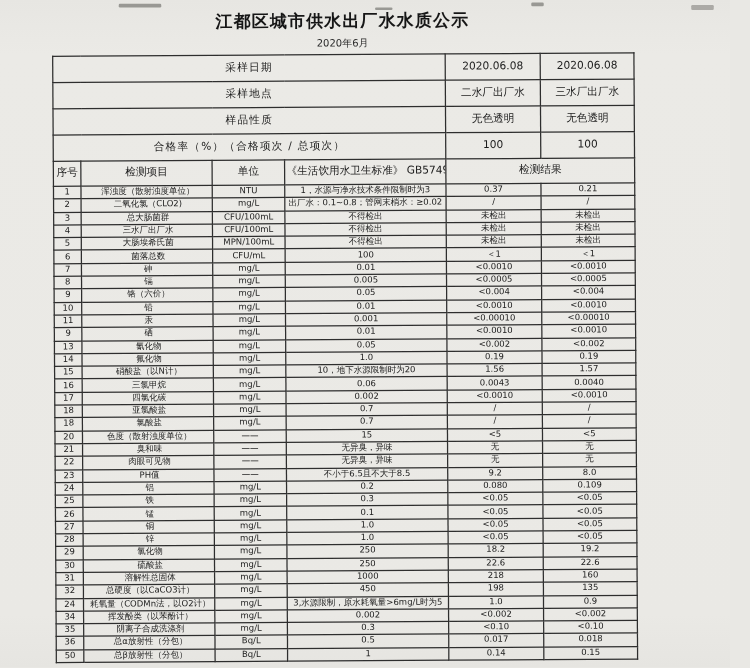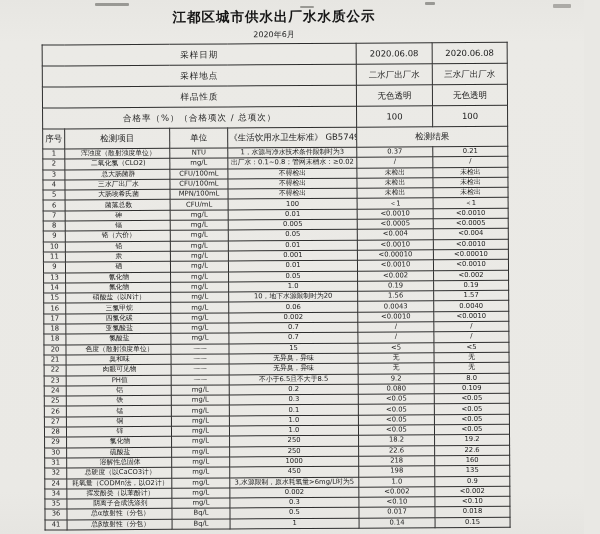--- a/index.html
+++ b/index.html
@@ -391,21 +391,21 @@
           </tr>
           <tr>
             <td>36</td>
             <td>总α放射性（分包）</td>
             <td>Bq/L</td>
             <td>0.5</td>
             <td>0.017</td>
             <td>0.018</td>
           </tr>
           <tr>
-            <td>41</td>
+            <td>50</td>
             <td>总β放射性（分包）</td>
             <td>Bq/L</td>
             <td>1</td>
             <td>0.14</td>
             <td>0.15</td>
           </tr>
         </tbody>
     </table>
   </div>
 </div>

